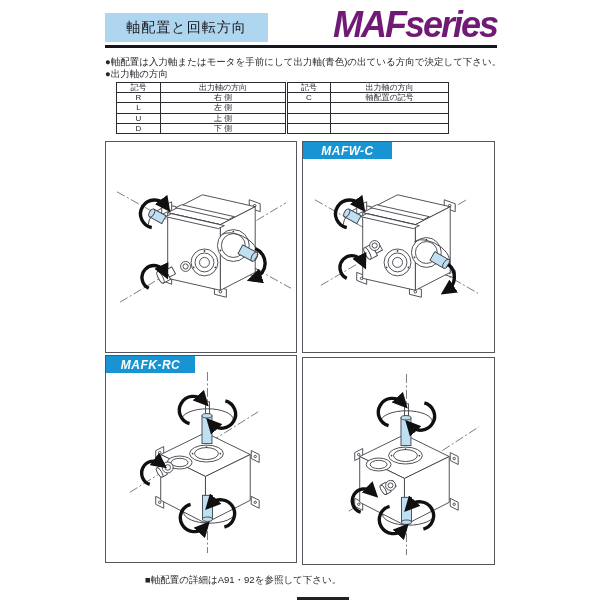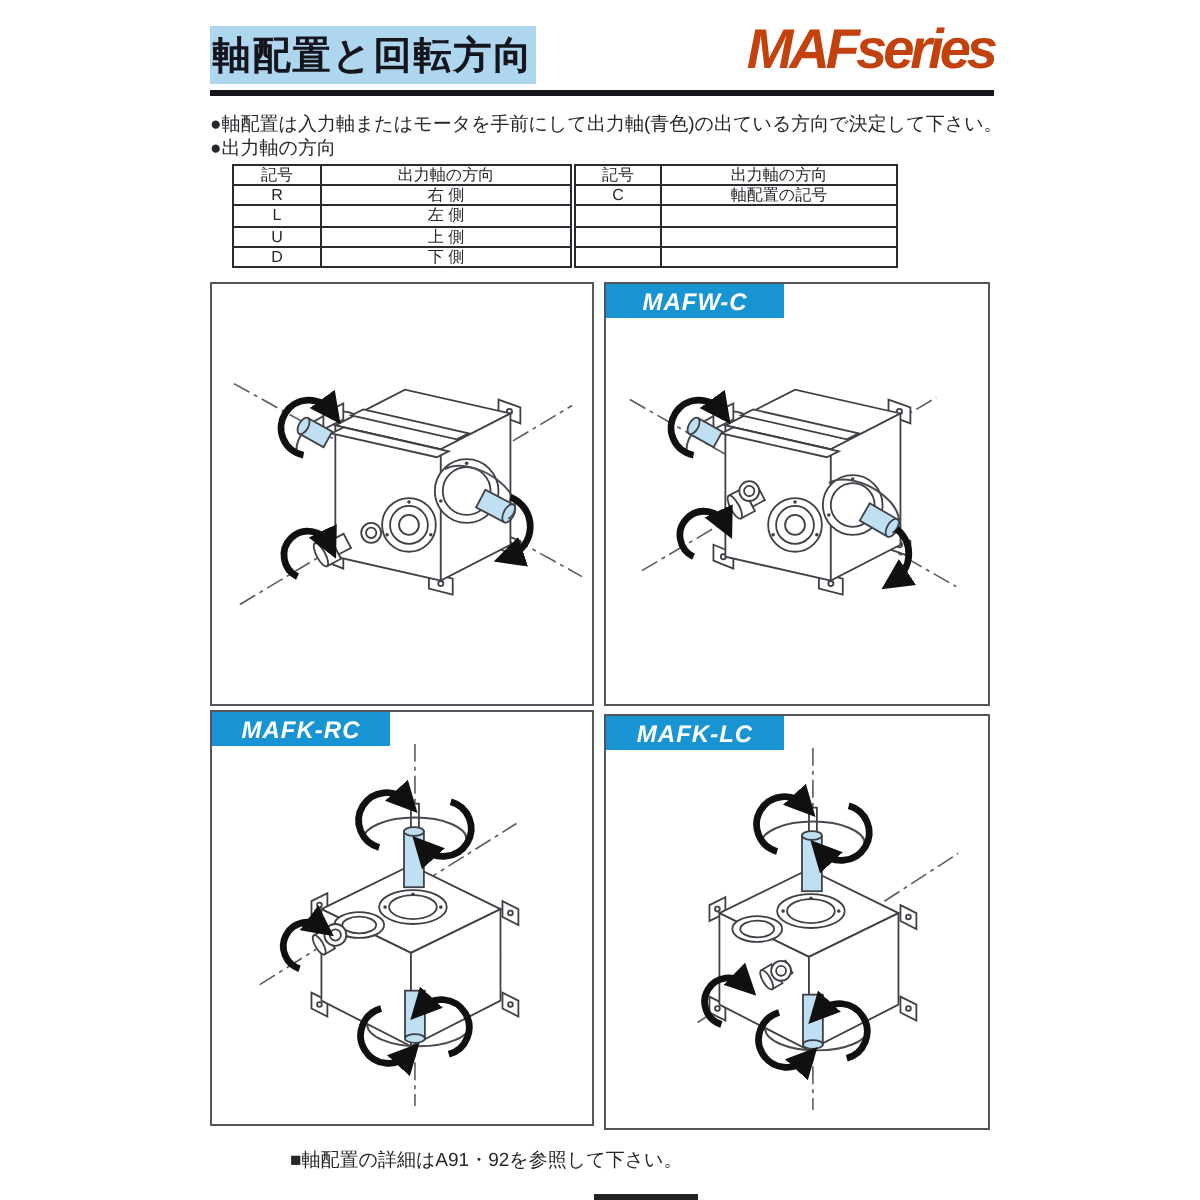--- a/index.html
+++ b/index.html
@@ -3,23 +3,23 @@
 <meta charset="utf-8">
 <style>
   html,body{margin:0;padding:0;background:#fff;}
   #page{position:relative;width:600px;height:600px;background:#ffffff;overflow:hidden;
         font-family:"Liberation Sans","DejaVu Sans",sans-serif;color:#1b1b22;}
   .abs{position:absolute;}
 
   
   #title-bar{left:105px;top:13px;width:163px;height:29px;background:#aed6ee;
              display:flex;align-items:center;justify-content:center;
-             font-size:19px;font-weight:bold;color:#15151d;letter-spacing:1px;}
+             font-size:14px;font-weight:normal;color:#15151d;letter-spacing:1px;}
   #brand{left:330px;top:8px;width:167px;height:34px;text-align:right;
-         font-size:28px;font-weight:900;font-style:italic;color:#c2410c;
+         font-size:36px;font-weight:900;font-style:italic;color:#701a75;
          letter-spacing:-2px;line-height:34px;}
   #header-rule{left:105px;top:45px;width:392px;height:2.5px;background:#15151d;}
 
   
   .note{left:105px;width:420px;height:12px;font-size:9.5px;color:#26262c;white-space:nowrap;}
 
   
   #sym-table{left:116px;top:82px;border-collapse:collapse;table-layout:fixed;
              font-size:8px;color:#26262c;}
   #sym-table td{border:1px solid #2a2a30;height:9.2px;padding:0;text-align:center;
@@ -273,21 +273,20 @@
         </g>
       <path class="bold" marker-end="url(#ah3)" d="M84,60 A14,14 0 1 1 98,37"></path>
       <path class="bold" marker-end="url(#ah3)" d="M120,37 A14,14 0 1 1 106,60"></path>
       <path class="bold" marker-end="url(#ah3)" d="M85,141 A14,14 0 1 0 99,164"></path>
       <path class="bold" marker-end="url(#ah3)" d="M119,164 A14,14 0 1 0 105,141"></path>
       <path class="bold" marker-end="url(#ah3)" d="M44,121 A12,12 0 1 1 55,100"></path>
     </svg>
   </div>
 
   <div id="panel-4" class="panel abs">
-    <div class="panel-tab">MAFK-LC</div>
     <svg viewBox="0 0 192 199">
       <defs>
           <marker id="ah4" viewBox="0 0 6 6" markerWidth="4.6" markerHeight="4.6" refX="3" refY="3" orient="auto">
             <path d="M0,0L6,3L0,6Z" fill="#101010"></path>
           </marker>
         </defs>
       <path class="axis" d="M104,8 L104,190"></path>
       <path class="axis" d="M46,146 L177,61"></path>
       <rect class="bd" x="102" y="38" width="4" height="16"></rect>
       <path class="thin" d="M78,56 A26,11 0 0 1 130,56"></path>

